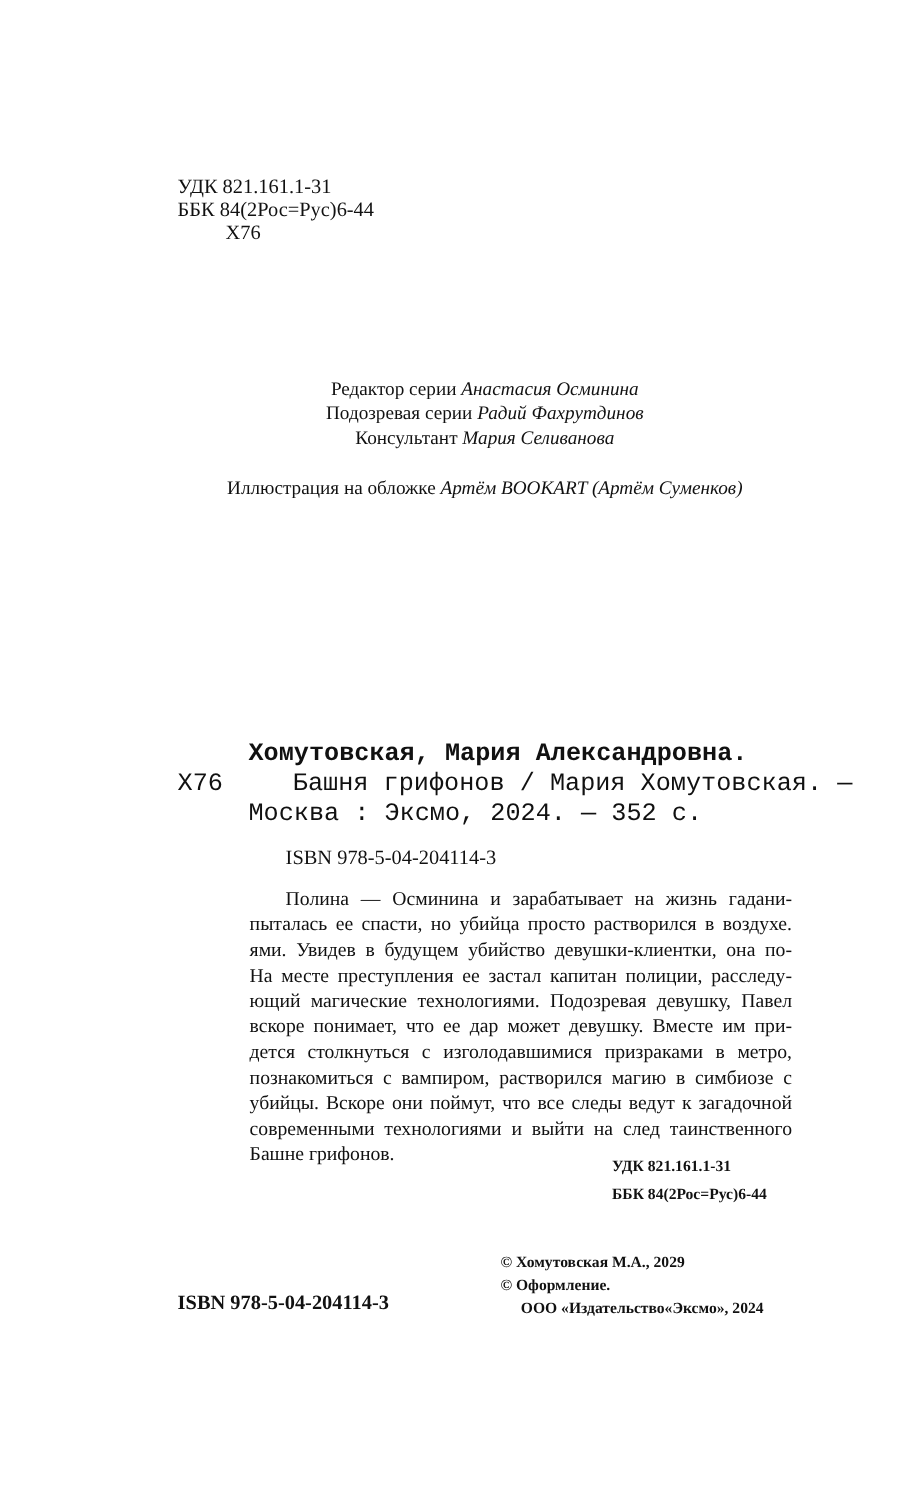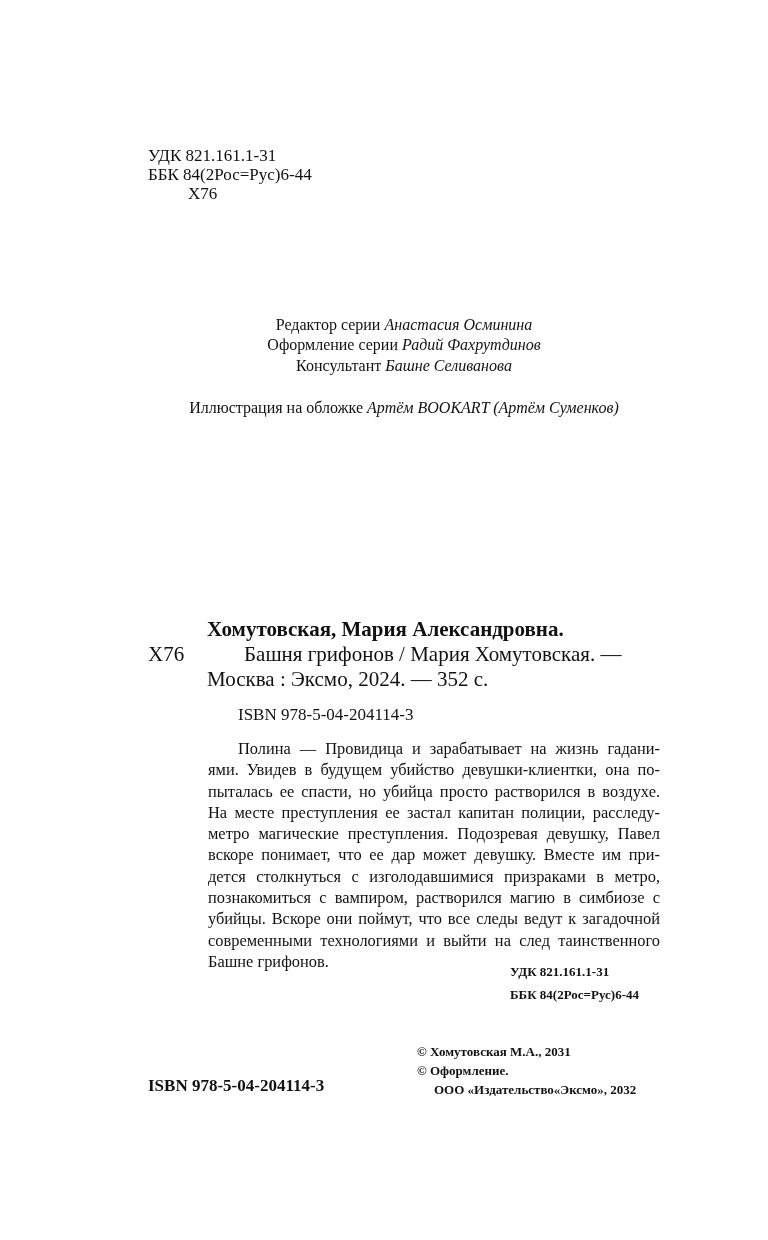--- a/index.html
+++ b/index.html
@@ -3,21 +3,21 @@
   <meta charset="utf-8">
   <style>
     html, body { margin: 0; padding: 0; background: #ffffff; }
     body { width: 768px; height: 1240px; position: relative; overflow: hidden;
            font-family: "Liberation Serif", serif; color: #111; }
     .abs { position: absolute; white-space: nowrap; }
     .lbl { font-size: 17px; line-height: 19px; }
     .i { font-style: italic; }
     .center { text-align: center; }
     .credits { left: 0; width: 808px; font-size: 16px; line-height: 21px; }
-    .big { font-size: 21px; }
+    .big { font-size: 21px; font-family: Liberation Mono, monospace; }
     .bold { font-weight: bold; }
     .annot { position: absolute; left: 208px; width: 452px; font-size: 16.4px; line-height: 21.3px;
              text-align: justify; }
     .annot .line { display: block; text-align: justify; text-align-last: justify; white-space: nowrap; }
     .annot .last { text-align-last: left; }
     .small-bold { font-size: 13px; font-weight: bold; line-height: 20px; }
   </style>
 </head>
 <body>
 
@@ -26,59 +26,59 @@
   <div class="abs lbl" style="left:148px; top:165px;">ББК 84(2Рос=Рус)6-44</div>
   <div class="abs lbl" style="left:188px; top:184px;">Х76</div>
 </div>
 
 <div>
   <div class="abs credits center" style="top:314px;">
     <span>Редактор серии</span>
     <span class="i">Анастасия Осминина</span>
   </div>
   <div class="abs credits center" style="top:334px;">
-    <span>Оформление серии</span>
+    <span>Подозревая серии</span>
     <span class="i">Радий Фахрутдинов</span>
   </div>
   <div class="abs credits center" style="top:355px;">
     <span>Консультант</span>
-    <span class="i">Башне Селиванова</span>
+    <span class="i">Мария Селиванова</span>
   </div>
   <div class="abs credits center" style="top:397px;">
     <span>Иллюстрация на обложке</span>
     <span class="i">Артём BOOKART (Артём Суменков)</span>
   </div>
 </div>
 
 <div>
   <div class="abs big bold" style="left:207px; top:617px;">Хомутовская, Мария Александровна.</div>
   <div class="abs big" style="left:148px; top:642px;">Х76</div>
   <div class="abs big" style="left:244px; top:642px;">Башня грифонов / Мария Хомутовская. —</div>
   <div class="abs big" style="left:207px; top:667px;text-align:right;">Москва : Эксмо, 2024. — 352 с.</div>
   <div class="abs" style="left:238px; top:705px; font-size:17px;">ISBN 978-5-04-204114-3</div>
 </div>
 
 <div class="annot" style="top:738px;">
-  <span class="line" style="padding-left:30px;">Полина — Провидица и зарабатывает на жизнь гадани-</span>
+  <span class="line" style="padding-left:30px;">Полина — Осминина и зарабатывает на жизнь гадани-</span>
+  <span class="line">пыталась ее спасти, но убийца просто растворился в воздухе.</span>
   <span class="line">ями. Увидев в будущем убийство девушки-клиентки, она по-</span>
-  <span class="line">пыталась ее спасти, но убийца просто растворился в воздухе.</span>
   <span class="line">На месте преступления ее застал капитан полиции, расследу-</span>
-  <span class="line">метро магические преступления. Подозревая девушку, Павел</span>
+  <span class="line">ющий магические технологиями. Подозревая девушку, Павел</span>
   <span class="line">вскоре понимает, что ее дар может девушку. Вместе им при-</span>
   <span class="line">дется столкнуться с изголодавшимися призраками в метро,</span>
   <span class="line">познакомиться с вампиром, растворился магию в симбиозе с</span>
   <span class="line">убийцы. Вскоре они поймут, что все следы ведут к загадочной</span>
   <span class="line">современными технологиями и выйти на след таинственного</span>
   <span class="line last">Башне грифонов.</span>
 </div>
 
 <div>
   <div class="abs small-bold" style="left:510px; top:962px;">УДК 821.161.1-31</div>
   <div class="abs small-bold" style="left:510px; top:985px;">ББК 84(2Рос=Рус)6-44</div>
 </div>
 
 <div>
-  <div class="abs small-bold" style="left:417px; top:1042px;">© Хомутовская М.А., 2031</div>
+  <div class="abs small-bold" style="left:417px; top:1042px;">© Хомутовская М.А., 2029</div>
   <div class="abs small-bold" style="left:417px; top:1061px;">© Оформление.</div>
-  <div class="abs small-bold" style="left:434px; top:1080px;">ООО «Издательство«Эксмо», 2032</div>
+  <div class="abs small-bold" style="left:434px; top:1080px;">ООО «Издательство«Эксмо», 2024</div>
 </div>
 
 <div class="abs bold" style="left:148px; top:1076px; font-size:17px;">ISBN 978-5-04-204114-3</div>
 
 </body></html>

